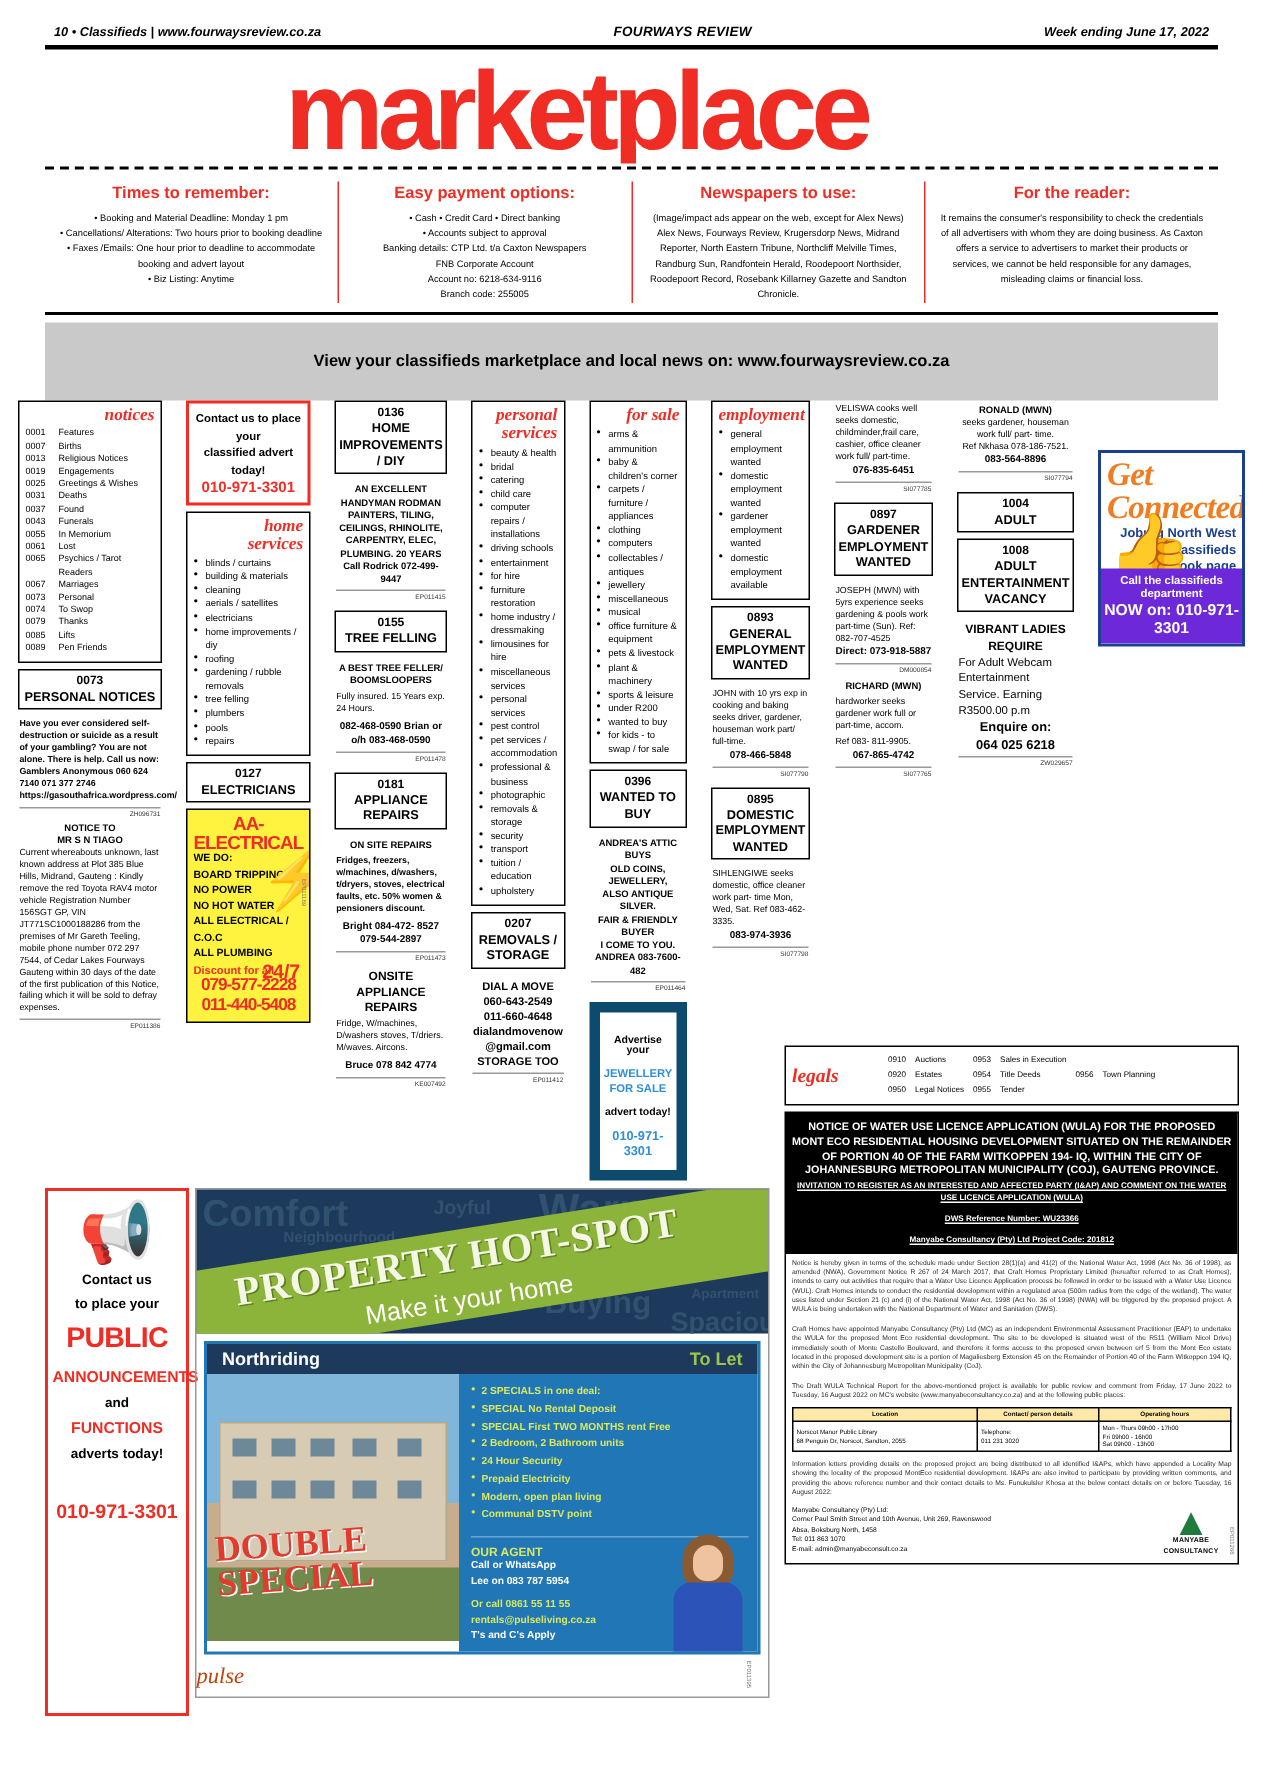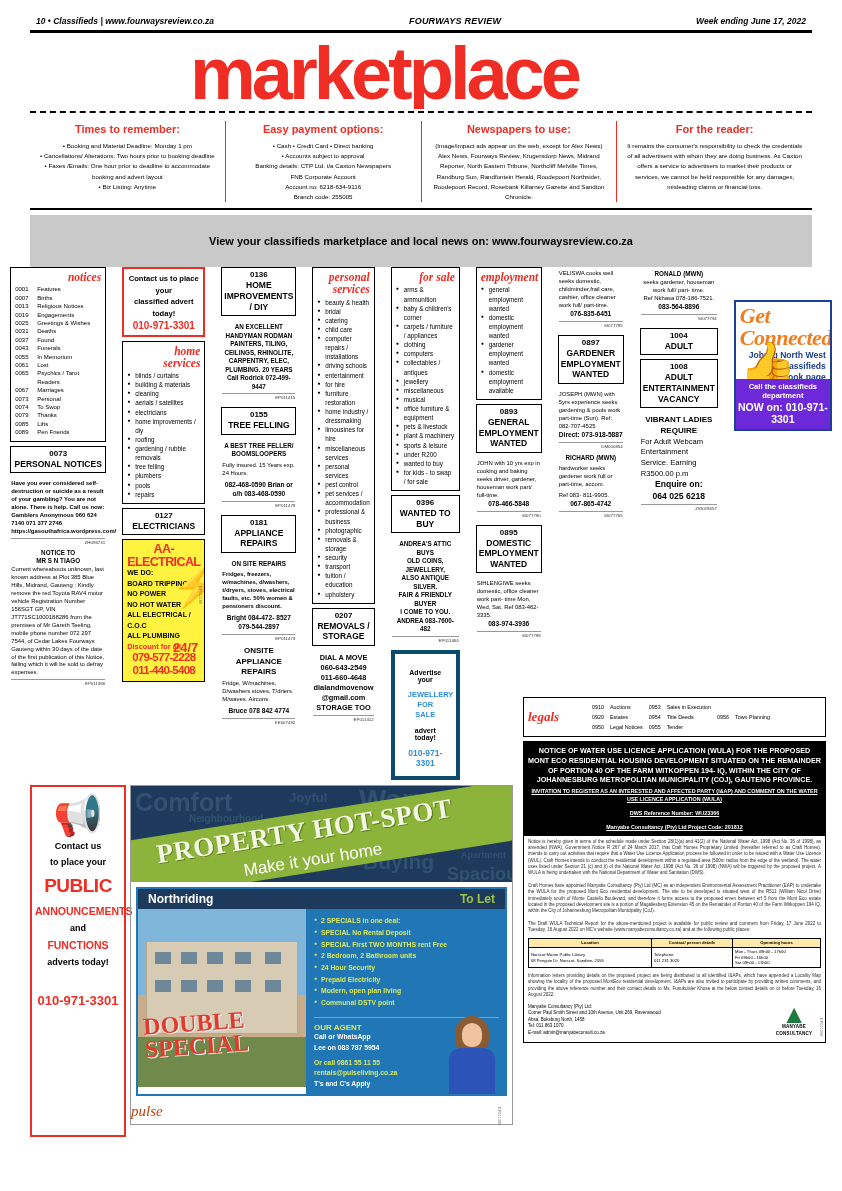--- a/index.html
+++ b/index.html
@@ -81,21 +81,21 @@
              text-align:center; line-height:1; }
   .aaad .li { font-weight:bold; font-size:7px; line-height:1.5; }
   .aaad .disc { color:#ef2d24; font-weight:bold; font-size:7.4px; }
   .aaad .nums { color:#ef2d24; font-weight:bold; font-size:11.5px; letter-spacing:-.7px;
                 line-height:1.12; text-align:center; }
   .bolt { position:absolute; right:13px; top:26px; width:20px; height:42px; color:#ef2d24;
           font-size:40px; line-height:1; }
   .t247 { position:absolute; right:6px; bottom:26px; color:#ef2d24; font-weight:bold; font-size:13px; }
 
   
-  .jewel { border:4px solid #0c4a6e; text-align:center; padding:8px 13px; }
+  .jewel { border:7px solid #0c4a6e; text-align:center; padding:8px 3px; }
   .jewel .a { color:#2e8fd6; font-weight:bold; font-size:7.5px; line-height:1.35; }
   .jewel .b { font-weight:bold; font-size:7px; margin:7px 0 7px; }
   .jewel .c { color:#2e8fd6; font-weight:bold; font-size:8.5px; }
 
   
   .getconn { border:2px solid #1b3f94; background:#fff; position:relative; overflow:hidden;
              height:131px;margin-top:33px; }
   .gc-top { background:#fff; padding:3px 4px 0 4px; }
   .gc-title { color:#f07d22; font-family:"Liberation Serif", serif; font-style:italic;
               font-weight:bold; font-size:22px; letter-spacing:-.5px; line-height:1; }

